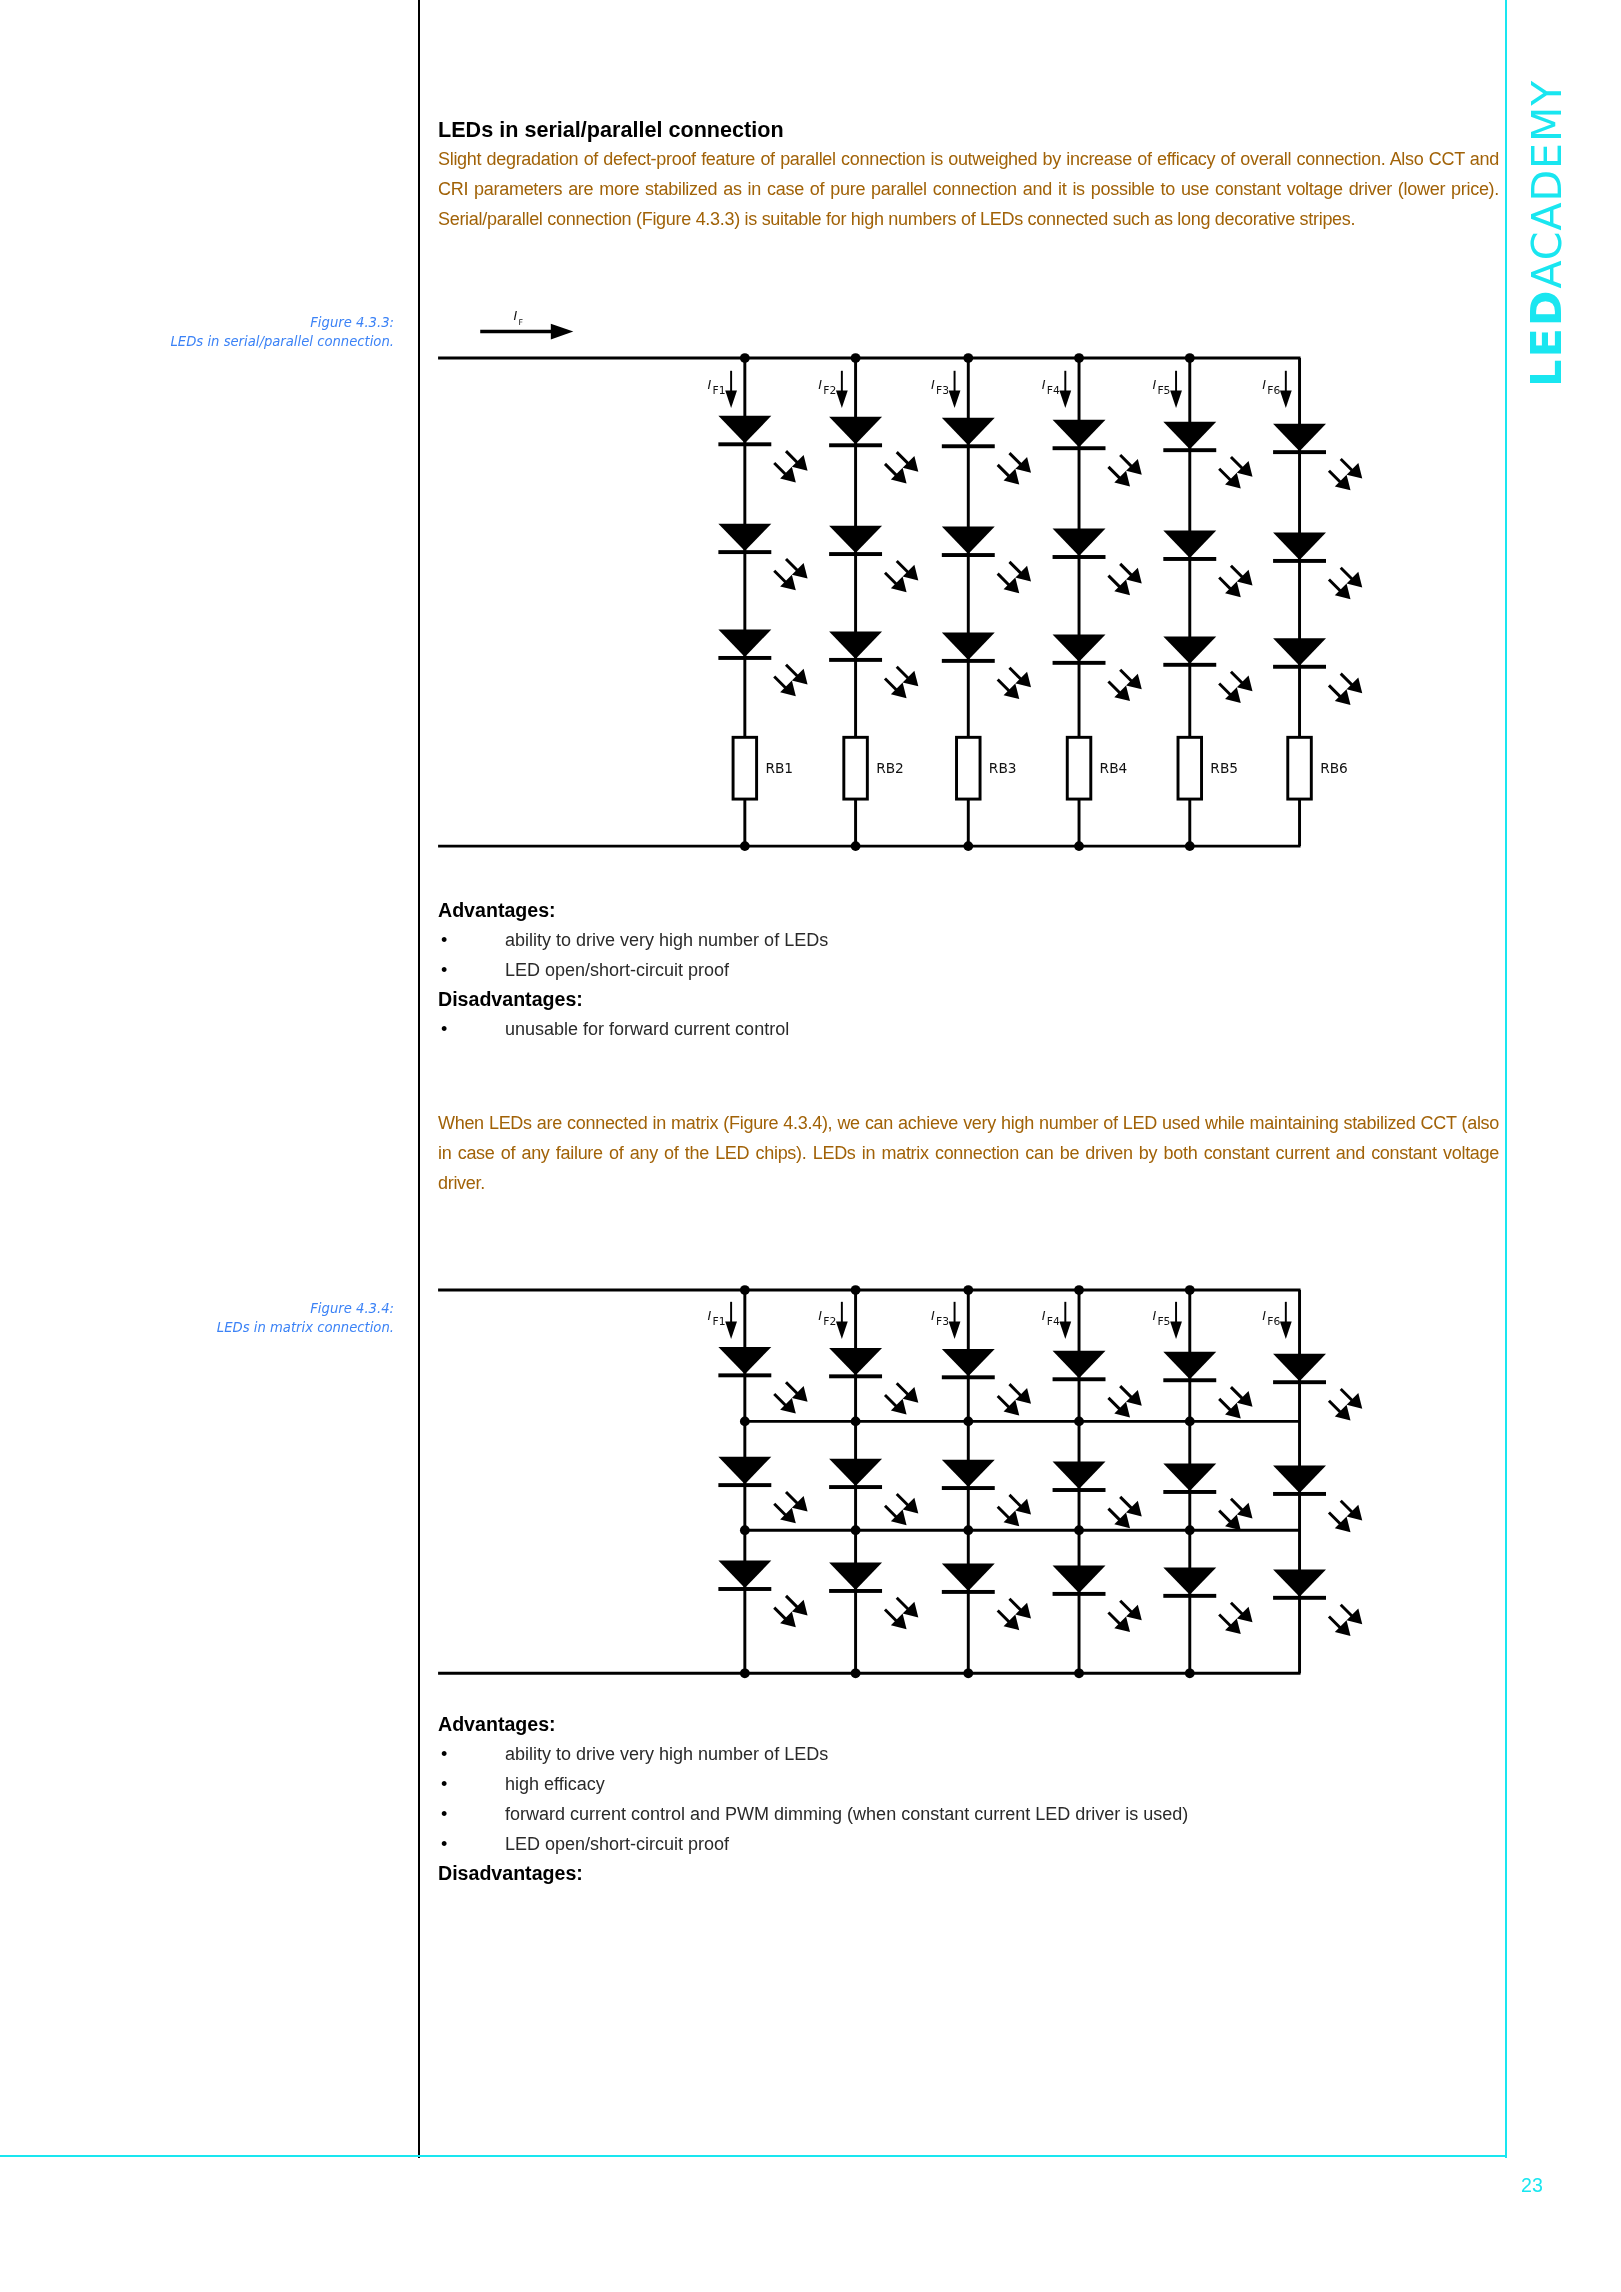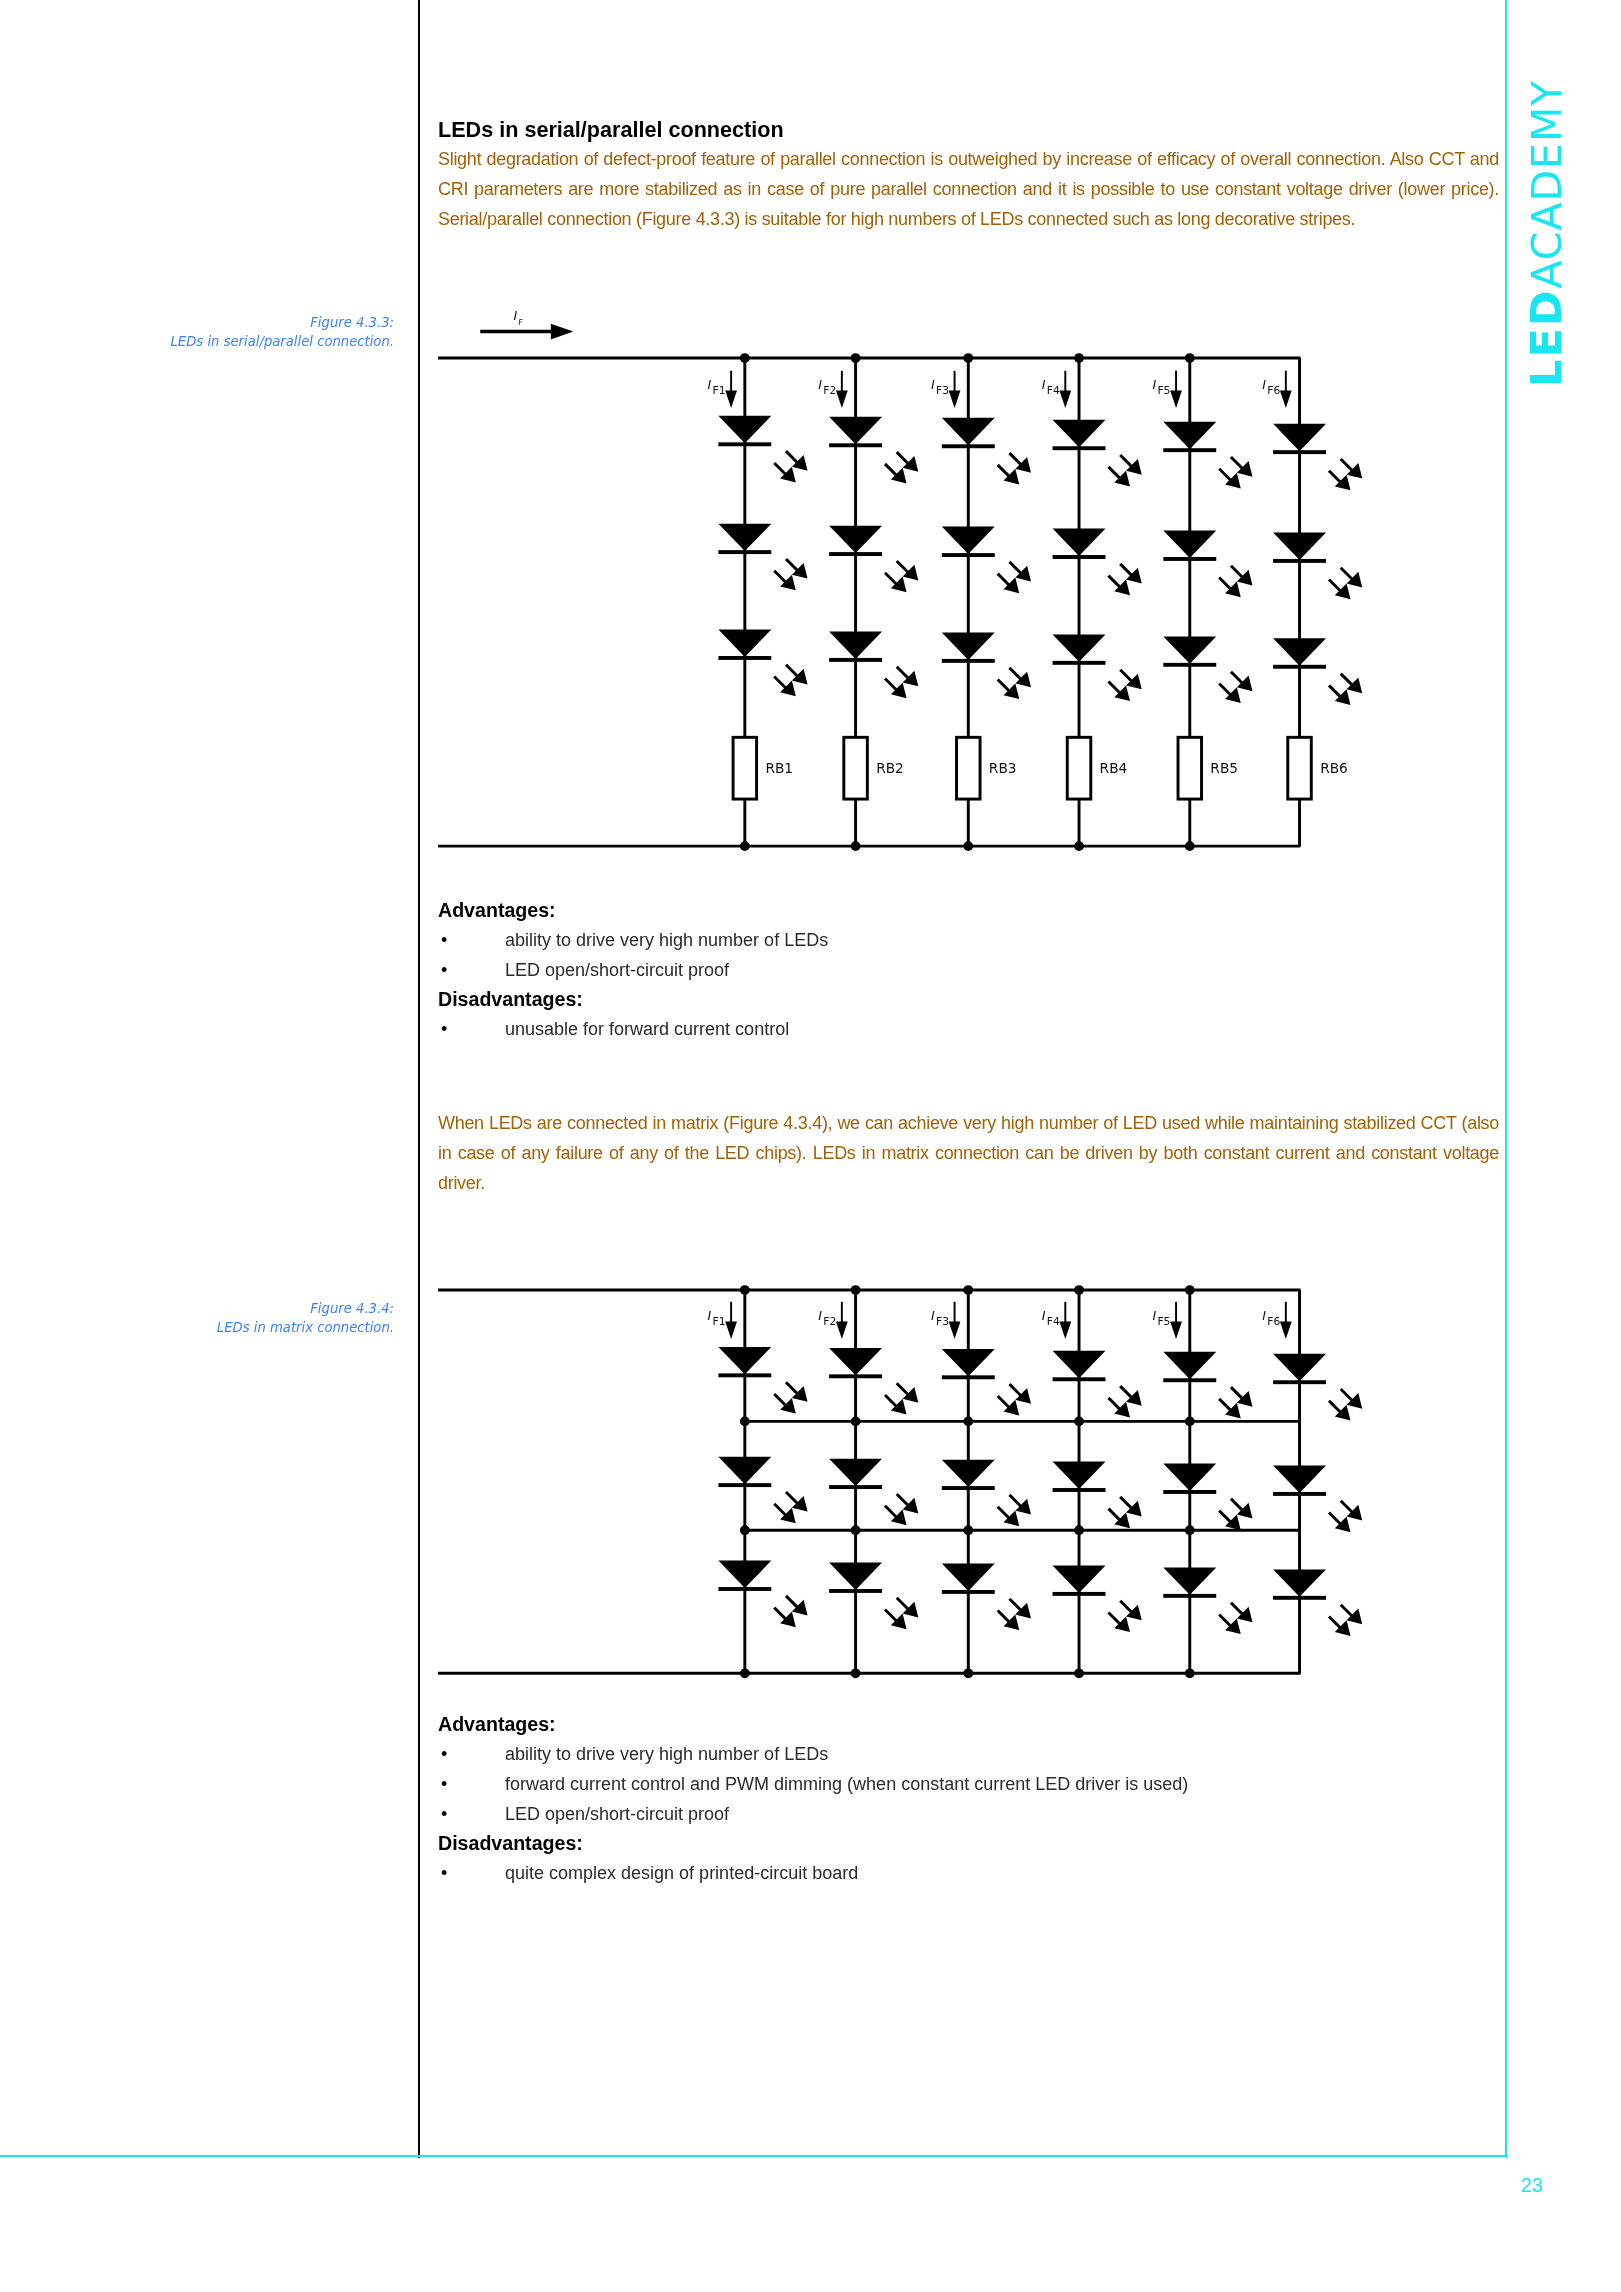--- a/index.html
+++ b/index.html
@@ -287,18 +287,18 @@
 </div>
 
 <div class="caption" style="top:1300px;">
   <div>Figure 4.3.4:</div>
   <div>LEDs in matrix connection.</div>
 </div>
 
 <div class="section" style="top:1710px;">
   <div class="list-title">Advantages:</div>
   <div class="bullet">ability to drive very high number of LEDs</div>
+  <div class="bullet">high efficacy</div>
   <div class="bullet">forward current control and PWM dimming (when constant current LED driver is used)</div>
   <div class="bullet">LED open/short-circuit proof</div>
   <div class="list-title">Disadvantages:</div>
-  <div class="bullet">quite complex design of printed-circuit board</div>
 </div>
 
 
 </body></html>

